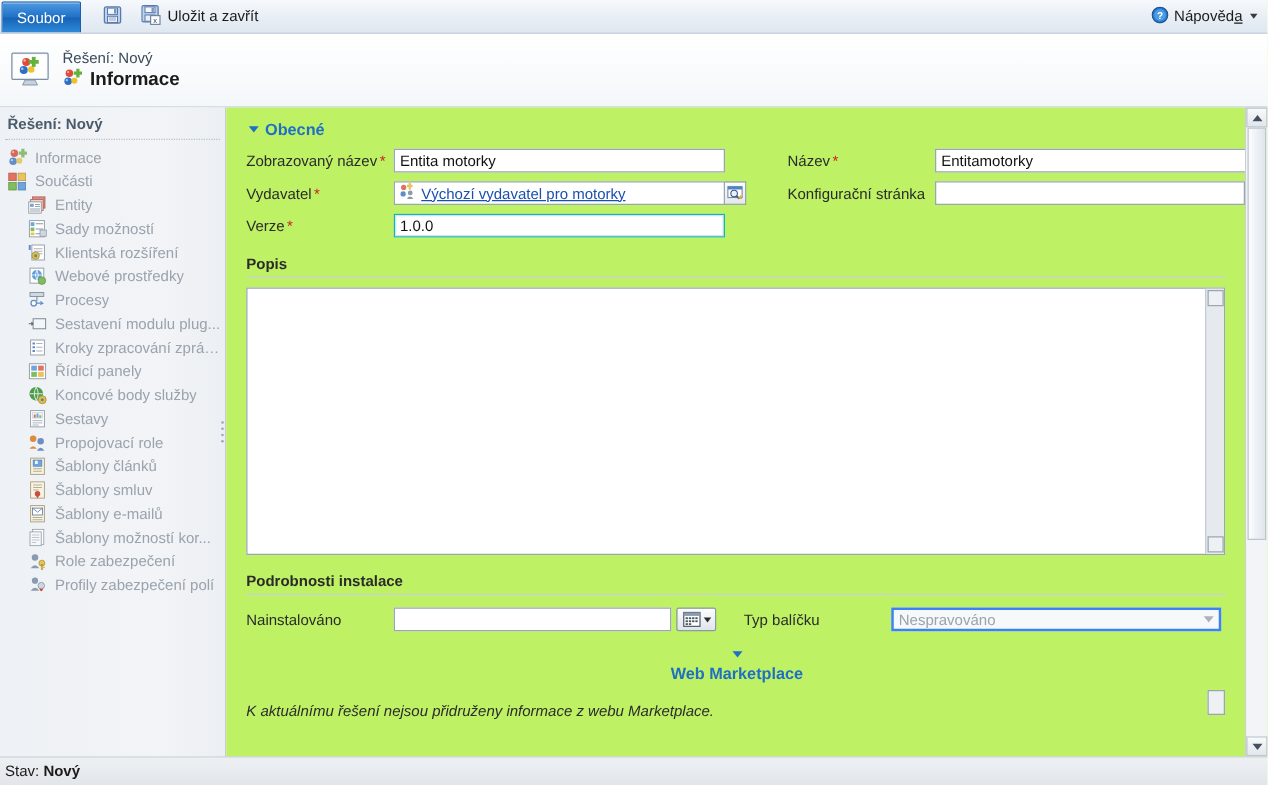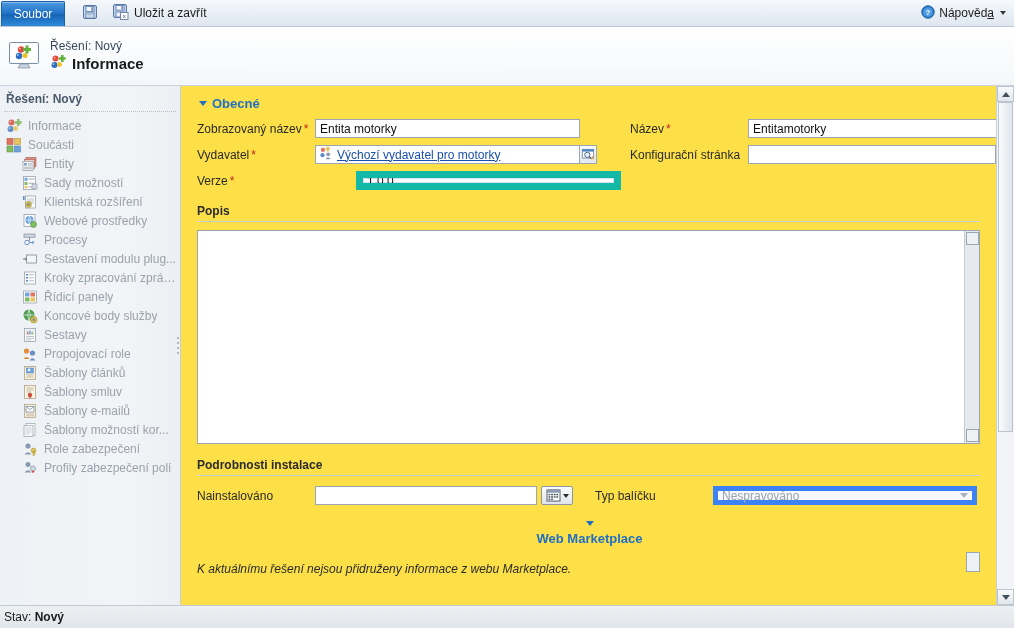--- a/index.html
+++ b/index.html
@@ -79,21 +79,21 @@
   .sb-lab { overflow:hidden; text-overflow:ellipsis; }
 
   .splitter {
     position:absolute; right:0; top:0; bottom:0; width:5px;
     display:flex; align-items:center; justify-content:center; cursor:col-resize;
   }
   .grip { display:flex; flex-direction:column; gap:3px; }
   .grip i { display:block; width:2px;height:2px;background:#9aa6b2; border-radius:50%; }
 
   
-  .form-wrap { flex:1; display:flex; min-width:0; background:#fde047; position:relative; }
+  .form-wrap { flex:1; display:flex; min-width:0; background:#bef264; position:relative; }
   .form {
     flex:1; min-width:0; overflow:hidden; position:relative;
     padding: 10px 16px 0 16px;
   }
 
   .section-head {
     display:flex; align-items:center; gap:5px;
     margin: 0 0 8px 2px; cursor:pointer;
   }
   .tri { width:0;height:0;border-left:4px solid transparent;border-right:4px solid transparent;border-top:5px solid #1f6fc4; }
@@ -111,21 +111,21 @@
 
   .lbl-w1 { width: 118px; flex:0 0 118px; }
   .lbl-w2 { width: 118px; flex:0 0 118px; }
 
   .txt {
     height: 19px; box-sizing:border-box;
     border: 1px solid #9aa6b2; background:#fff;
     font-family:"Liberation Sans",sans-serif; font-size:12px; color:#111;
     padding: 0 4px; outline:none;
   }
-  .txt.focused { border:7px solid #14b8a6; box-shadow: inset 0 0 0 1px #cde2f7; margin-left: 41px; }
+  .txt.focused { border:1px solid #14b8a6; box-shadow: inset 0 0 0 1px #cde2f7; }
   .w-left { width: 265px; }
   .w-right { width: 265px; }
 
   .lookup {
     height:19px; width: 265px; box-sizing:border-box;
     border:1px solid #9aa6b2; background:#fff;
     display:flex; align-items:center; gap:4px; padding: 0 2px 0 3px; overflow:hidden;
   }
   .lookup a { color:#1a4fb0; text-decoration:underline; font-size:12px; white-space:nowrap; cursor:pointer; }
   .lk-btn {
@@ -163,21 +163,21 @@
   .date-btn {
     margin-left: 4px; width: 32px; height: 19px; box-sizing:border-box;
     border:1px solid #8d9aa6; border-radius:2px;
     background: linear-gradient(to bottom,#fdfdfe,#dfe5ec);
     display:flex;align-items:center;justify-content:center;gap:2px;cursor:pointer;
   }
   .chev { width:0;height:0;border-left:3.5px solid transparent;border-right:3.5px solid transparent;border-top:4px solid #2b2b2b; }
 
   .sel-disabled {
     width: 264px; height:19px; box-sizing:border-box;
-    border:5px solid #3b82f6; background:#f7f8fa;
+    border:2px solid #3b82f6; background:#f7f8fa;
     display:flex; align-items:center; justify-content:space-between;
     padding: 0 4px; color:#9aa3ad; font-size:12px;
   }
   .tri-dn-gray { width:0;height:0;border-left:4px solid transparent;border-right:4px solid transparent;border-top:5px solid #aab3bd; }
 
   .mk-head { margin-top: 16px; flex-direction: column; }
   .mk-text { margin-top: 8px; font-size:12px; color:#2b2b2b; }
 
   .mk-block { display:flex; align-items:flex-start;font-style:italic; }
   .mk-block-text { flex:1; }

